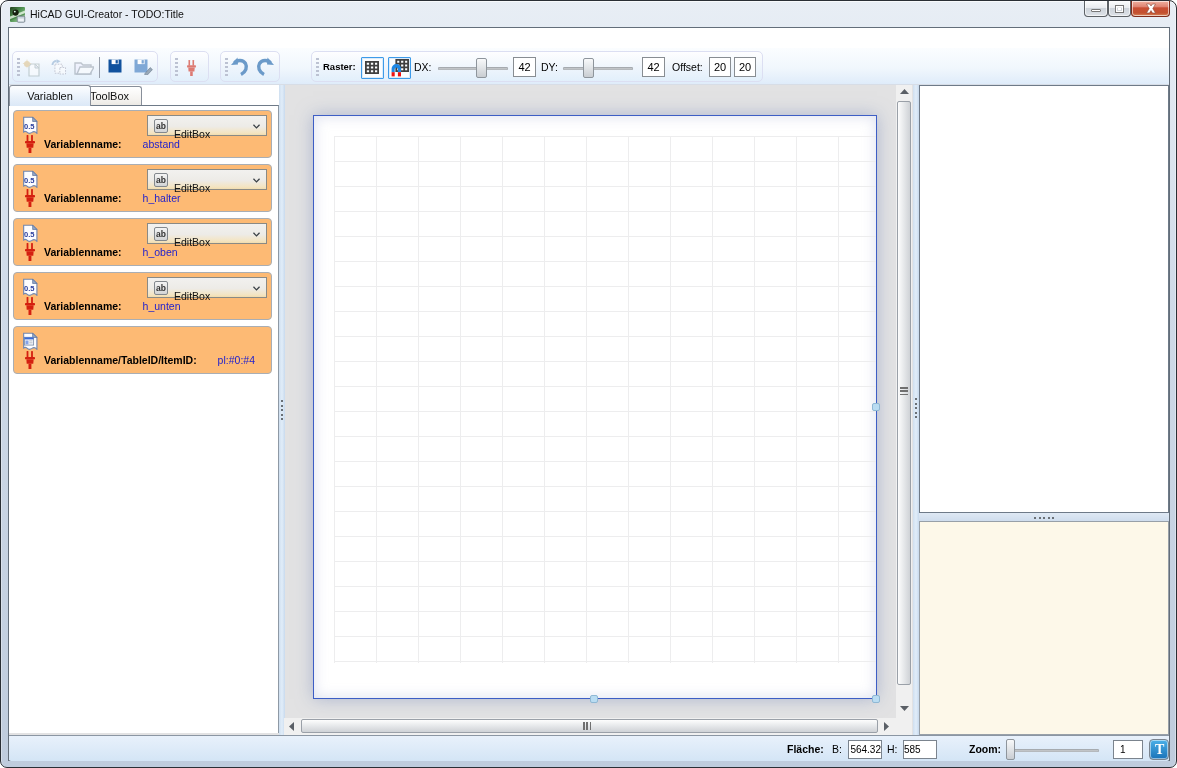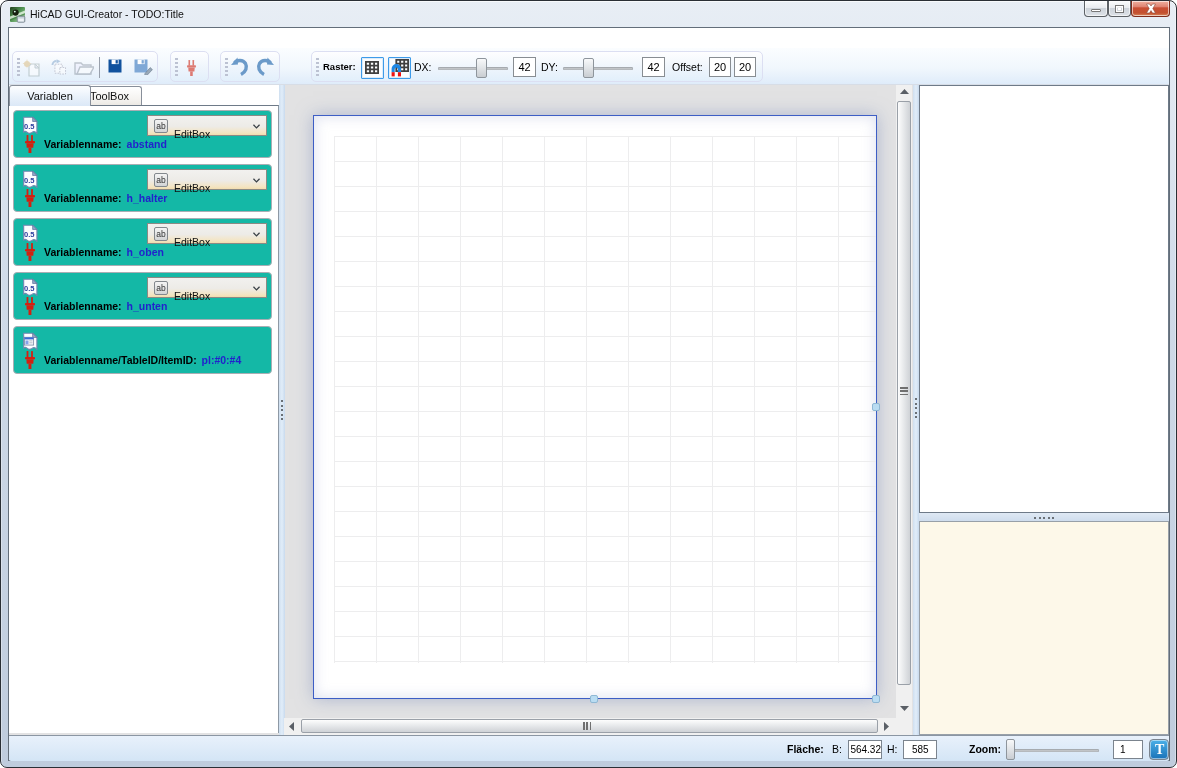--- a/index.html
+++ b/index.html
@@ -22,27 +22,27 @@
 .grip{position:absolute;left:4px;top:6px;width:2.5px;height:20px;background-image:repeating-linear-gradient(#bcc2d2 0 2px,transparent 2px 4px)}
 .tsep{position:absolute;top:5px;width:1px;height:21px;background:#98a0ac}
 
 #mainrow{position:absolute;left:0;top:57px;width:1160px;height:650px;background:#e2e2e3}
 
 #tabstrip{position:absolute;left:0;top:0;width:270px;height:20px;background:#fff}
 .tab{position:absolute;top:0;height:20px;border:1px solid #888f9a;border-bottom:none;border-radius:3px 3px 0 0;font-size:11px;text-align:center;color:#111}
 #tab1{left:0px;width:82px;height:21px;line-height:20px;background:linear-gradient(#fdfeff,#e7f0fa 60%,#dbe8f7);z-index:3}
 #tab2{left:72px;width:61px;line-height:19px;text-indent:-4px;background:linear-gradient(#ffffff,#f4f2ef 70%,#ece9e4);height:19px;top:1px;z-index:1}
 #lpanel{position:absolute;left:0;top:20px;width:270px;height:628px;background:#fff;border-top:1px solid #6e7a88;border-right:1px solid #8e99a5;z-index:2}
-.card{position:absolute;left:4px;width:259px;height:48px;background:#14b8a6;border:1px solid #a9aeb4;border-radius:4px;z-index:5}
+.card{position:absolute;left:4px;width:259px;height:48px;background:#fdba74;border:1px solid #a9aeb4;border-radius:4px;z-index:5}
 .cicon{position:absolute;left:7px;top:5px;width:18px;height:18px}
 .cplug{position:absolute;left:10.5px;top:24px;width:10px;height:18px}
 .clabel{position:absolute;left:30px;top:27px;font-size:10.5px;font-weight:bold;color:#000;white-space:nowrap}
-.cval{color:#2222cc;font-weight:bold;margin-left:2px}
+.cval{color:#2222cc;font-weight:normal;margin-left:18px}
 .combo{position:absolute;left:133px;top:4px;width:120px;height:21px;border:1px solid #8a8a85;background:linear-gradient(#f2f1ef,#edebe7 55%,#f4e4c0 90%,#f1dcae);}
-.combo .abi{position:absolute;left:6px;top:2.5px;width:14px;height:14px;border:1px solid #83888d;border-radius:2px;background:linear-gradient(#f4f4f4,#d2d4d6);font-size:8.5px;font-weight:normal;text-align:center;line-height:13px;color:#333}
+.combo .abi{position:absolute;left:6px;top:2.5px;width:14px;height:14px;border:1px solid #83888d;border-radius:2px;background:linear-gradient(#f4f4f4,#d2d4d6);font-size:8.5px;font-weight:bold;text-align:center;line-height:13px;color:#333}
 .combo .ctext{position:absolute;left:26px;top:12px;font-size:10.5px;color:#111}
 .combo .chev{position:absolute;right:6px;top:6.5px;width:7px;height:7px}
 
 .vsplit{position:absolute;top:0;width:6px;height:650px;background:linear-gradient(90deg,#cfdff0,#e1edf9 50%,#c8daee)}
 .vdots{position:absolute;width:2px;height:22px;background-image:repeating-linear-gradient(#6a7076 0 2px,transparent 2px 4.6px)}
 
 #canvas{position:absolute;left:304px;top:30px;width:564px;height:584px;background:#fff;border:1px solid #3d5ec5;box-shadow:0 0 16px rgba(130,145,190,.55), inset 0 0 14px rgba(160,170,210,.38)}
 #grid{position:absolute;left:20px;top:20px;right:0;height:527px;
  background-image:linear-gradient(to right,#ededee 1px,transparent 1px),linear-gradient(to bottom,#ededee 1px,transparent 1px);
  background-size:42px 25px; }
@@ -357,21 +357,21 @@
           <div class="hdots" style="left:115px;top:4px"></div>
         </div>
       <div id="rpanel-bot"></div>
     </div>
 
     <div id="statusbar">
       <div class="slab" style="left:778px">Fläche:</div>
       <div class="slab" style="left:823px;font-weight:normal">B:</div>
       <div class="sbox" style="left:839px;width:34px">564.32</div>
       <div class="slab" style="left:878px;font-weight:normal">H:</div>
-      <div class="sbox" style="left:894px;width:34px;text-align:left;padding-left:8px">585</div>
+      <div class="sbox" style="left:894px;width:34px;text-align:left;padding-left:0">585</div>
       <div class="slab" style="left:960px">Zoom:</div>
       <div class="sltrack" style="left:998px;top:13px;width:92px"></div>
       <div class="slthumb" style="left:997px;top:3px;width:9px;height:21px"></div>
       <div class="sbox" style="left:1104px;width:30px;text-align:left;padding-left:6px">1</div>
       <div class="abs" style="left:1140px;top:3px;width:20px;height:21px;border:1px solid #7b848e;border-radius:4px;background:linear-gradient(#4bb0e8,#1a73b8);box-shadow:inset 0 0 0 1px rgba(255,255,255,.5)">
           <span style="position:absolute;left:5px;top:2px;color:#fff;font-family:'Liberation Serif',serif;font-size:14px;font-weight:bold">T</span>
         </div>
     </div>
   </div>
 </div>

